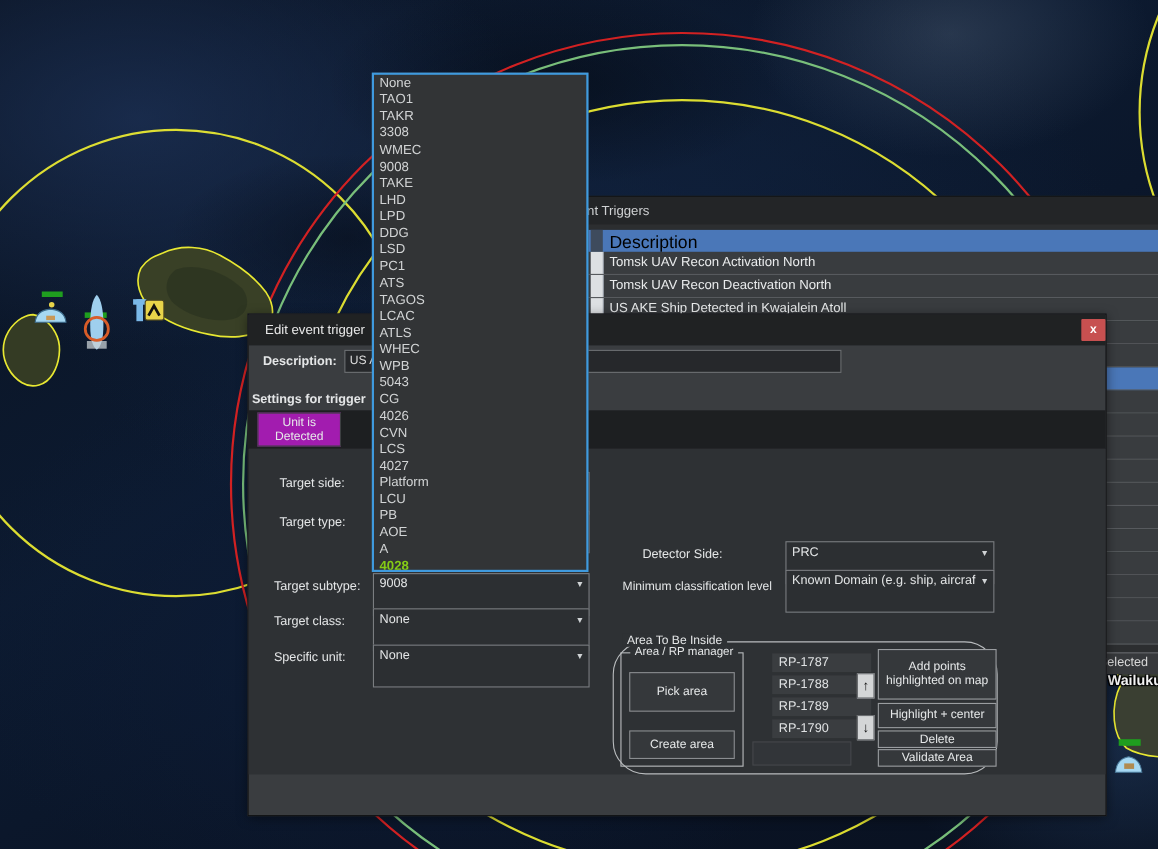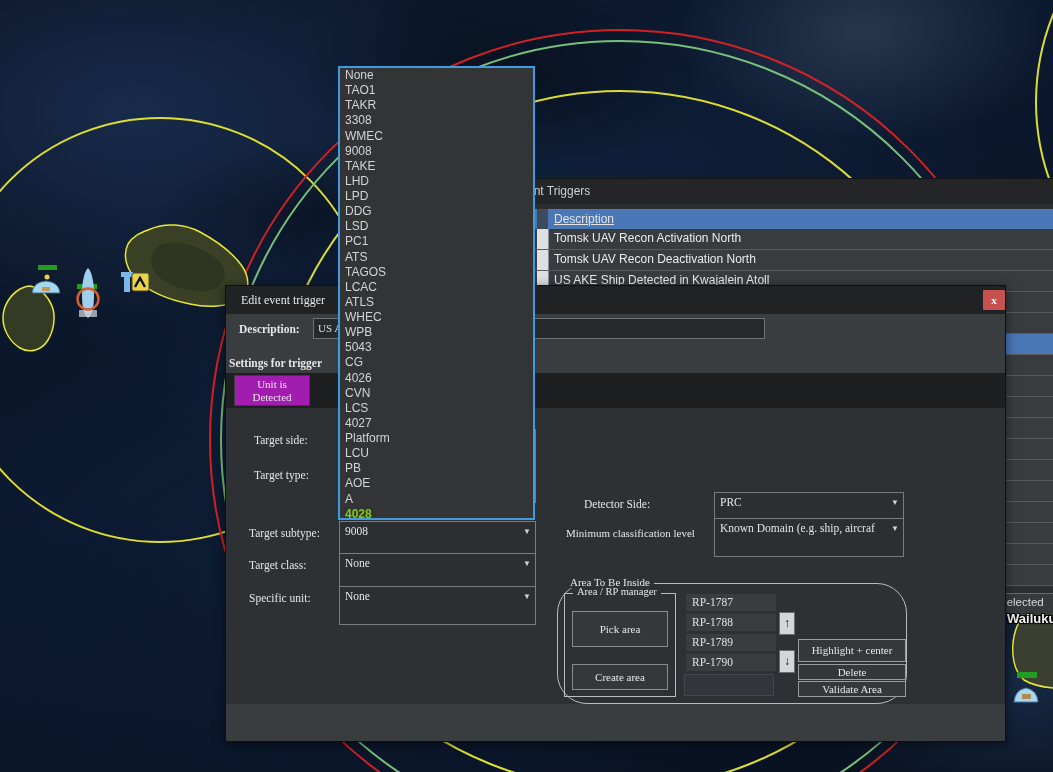--- a/index.html
+++ b/index.html
@@ -20,53 +20,53 @@
   .map-label{position:absolute;z-index:2;color:#f2f2f2;font-size:13px;font-weight:bold;
     text-shadow:1px 1px 1px #000,-1px 1px 1px #000,1px -1px 1px #000,-1px -1px 1px #000;}
 
   
   #triggers-win{position:absolute;left:460px;top:178px;width:600px;height:434px;z-index:10;
     background:#2c2e30;border:1px solid #121416;box-sizing:border-box;}
   #tw-titlebar{position:absolute;left:0;top:0;right:0;height:25px;background:#232527;}
   #tw-title{position:absolute;left:52px;top:5px;font-size:12px;color:#cfd1d3;white-space:nowrap;}
   #tw-header{position:absolute;left:2px;top:30px;width:596px;height:20px;background:#4a77b8;}
   #tw-header .mini{position:absolute;left:74px;top:0;width:11px;height:20px;background:#3e4b5d;border-right:1px solid #2c3càd;}
-  #tw-header .hlabel{position:absolute;left:91px;top:3px;font-size:12px;color:#e5e5e5;text-decoration:underline;}
+  #tw-header .hlabel{position:absolute;left:91px;top:3px;font-size:16px;color:#000000;}
   #tw-rows{position:absolute;left:2px;top:50px;width:596px;}
   .t-row{position:relative;width:596px;height:20px;border-bottom:1px solid #575a5e;background:#393c3f;}
   .t-row.sel{background:#4a77b8;}
   .t-row .mini{position:absolute;left:74px;top:0;width:11px;height:20px;background:#dde0e3;border-right:1px solid #8a9099;}
   .t-row .txt{position:absolute;left:91px;top:2px;font-size:12px;color:#e9ebec;white-space:nowrap;text-align:right;}
   #tw-footer{position:absolute;left:2px;top:414px;width:596px;height:19px;background:#37393c;border-top:1px solid #66696d;}
   #tw-footer span{position:absolute;left:536px;top:2px;font-size:11.5px;color:#d8d8d8;white-space:nowrap;}
 
   
   #edit-dlg{position:absolute;left:225px;top:285px;width:781px;height:457px;z-index:20;
-    background:#3a3d40;border:1px solid #0f1012;box-sizing:border-box;box-shadow:0 2px 10px rgba(0,0,0,.5);font-family:Liberation Serif, serif;}
+    background:#3a3d40;border:1px solid #0f1012;box-sizing:border-box;box-shadow:0 2px 10px rgba(0,0,0,.5);}
   #dlg-titlebar{position:absolute;left:0;top:0;right:0;height:28px;background:#202223;}
   #dlg-title{position:absolute;left:15px;top:7px;font-size:12px;color:#e8e8e8;}
   #dlg-close{position:absolute;left:757px;top:4px;width:22px;height:20px;background:#c75050;
     color:#fff;font-size:11px;font-weight:bold;text-align:center;line-height:20px;border-radius:1px;cursor:default;}
   .lbl{position:absolute;color:#e4e6e7;font-size:11.5px;white-space:nowrap;}
   .lbl.b{font-weight:bold;}
   .tfield{position:absolute;background:#26282b;border:1px solid #6f7275;box-sizing:border-box;
     color:#dedede;font-size:11px;line-height:19px;padding:0 4px;white-space:nowrap;overflow:hidden;}
   #tabstrip{position:absolute;left:0;top:87px;width:100%;height:35px;background:#1d1f21;}
   #tab-unit{position:absolute;left:8px;top:89px;width:76px;height:31px;background:#a21caf;border:1px solid #3c3f41;
     box-sizing:border-box;color:#e6e8e9;font-size:11px;text-align:center;padding-top:2px;line-height:13px;}
   #tabpanel{position:absolute;left:0;top:122px;width:100%;height:296px;background:#2e3134;}
   .combo{position:absolute;background:#2c2f32;border:1px solid #7a7d80;box-sizing:border-box;height:39px;
     color:#e3e5e6;font-size:11.5px;line-height:19px;padding:0 18px 0 5px;white-space:nowrap;overflow:hidden;}
   .combo .chev{position:absolute;right:4px;top:5px;font-size:8px;color:#d0d3d5;line-height:9px;}
   .fieldset{position:absolute;border:1px solid #b9bcbe;box-sizing:border-box;}
   .fieldset>.legend{position:absolute;left:8px;top:-8px;background:#2e3134;padding:0 4px;
     color:#e4e6e7;font-size:11px;white-space:nowrap;}
   .btn{position:absolute;background:#35383b;border:1px solid #9a9da0;box-sizing:border-box;color:#e6e8e9;
     font-size:11px;display:flex;align-items:center;justify-content:center;text-align:center;line-height:13px;cursor:default;}
-  .rp-item{position:absolute;left:128px;width:90px;height:17px;background:#3a3d40;
+  .rp-item{position:absolute;left:144px;width:90px;height:17px;background:#3a3d40;
     color:#dfe1e2;font-size:11.5px;line-height:17px;padding-left:6px;box-sizing:border-box;white-space:nowrap;overflow:hidden;}
   #rp-empty{position:absolute;left:126px;top:90px;width:90px;height:22px;background:#323539;border:1px solid #44474b;box-sizing:border-box;}
   .arrow-btn{position:absolute;left:221px;width:16px;height:23px;background:#d4d6d7;border:1px solid #6a6d70;
     box-sizing:border-box;color:#0a0a0a;font-size:12px;font-weight:bold;text-align:center;line-height:21px;cursor:default;}
 
   
   #type-dropdown{position:absolute;left:338px;top:66px;width:197px;height:454px;z-index:30;
     background:#323436;border:2px solid #3f9ade;box-sizing:border-box;overflow:hidden;}
   .dd-item{height:15.13px;line-height:15.13px;padding-left:5px;font-size:12px;color:#d2d4d5;white-space:nowrap;cursor:default;}
   .dd-item.hl{color:#84cc16;font-weight:bold;}
@@ -276,20 +276,23 @@
           <div class="rp-item" style="top: 10px;">RP-1787</div>
           <div class="rp-item" style="top: 30px;">RP-1788</div>
           <div class="rp-item" style="top: 50px;">RP-1789</div>
           <div class="rp-item" style="top: 70px;">RP-1790</div>
         </div>
       <div id="rp-empty"></div>
 
       <div class="arrow-btn" style="top:28px;"><span>↑</span></div>
       <div class="arrow-btn" style="top:66px;"><span>↓</span></div>
 
+      <div class="btn" style="left:240px;top:6px;width:108px;height:46px;">
+        <span>Add points highlighted on map</span>
+      </div>
       <div class="btn" style="left:240px;top:55px;width:108px;height:23px;">
         <span>Highlight + center</span>
       </div>
       <div class="btn" style="left:240px;top:80px;width:108px;height:16px;">
         <span>Delete</span>
       </div>
       <div class="btn" style="left:240px;top:97px;width:108px;height:16px;">
         <span>Validate Area</span>
       </div>
     </div>

